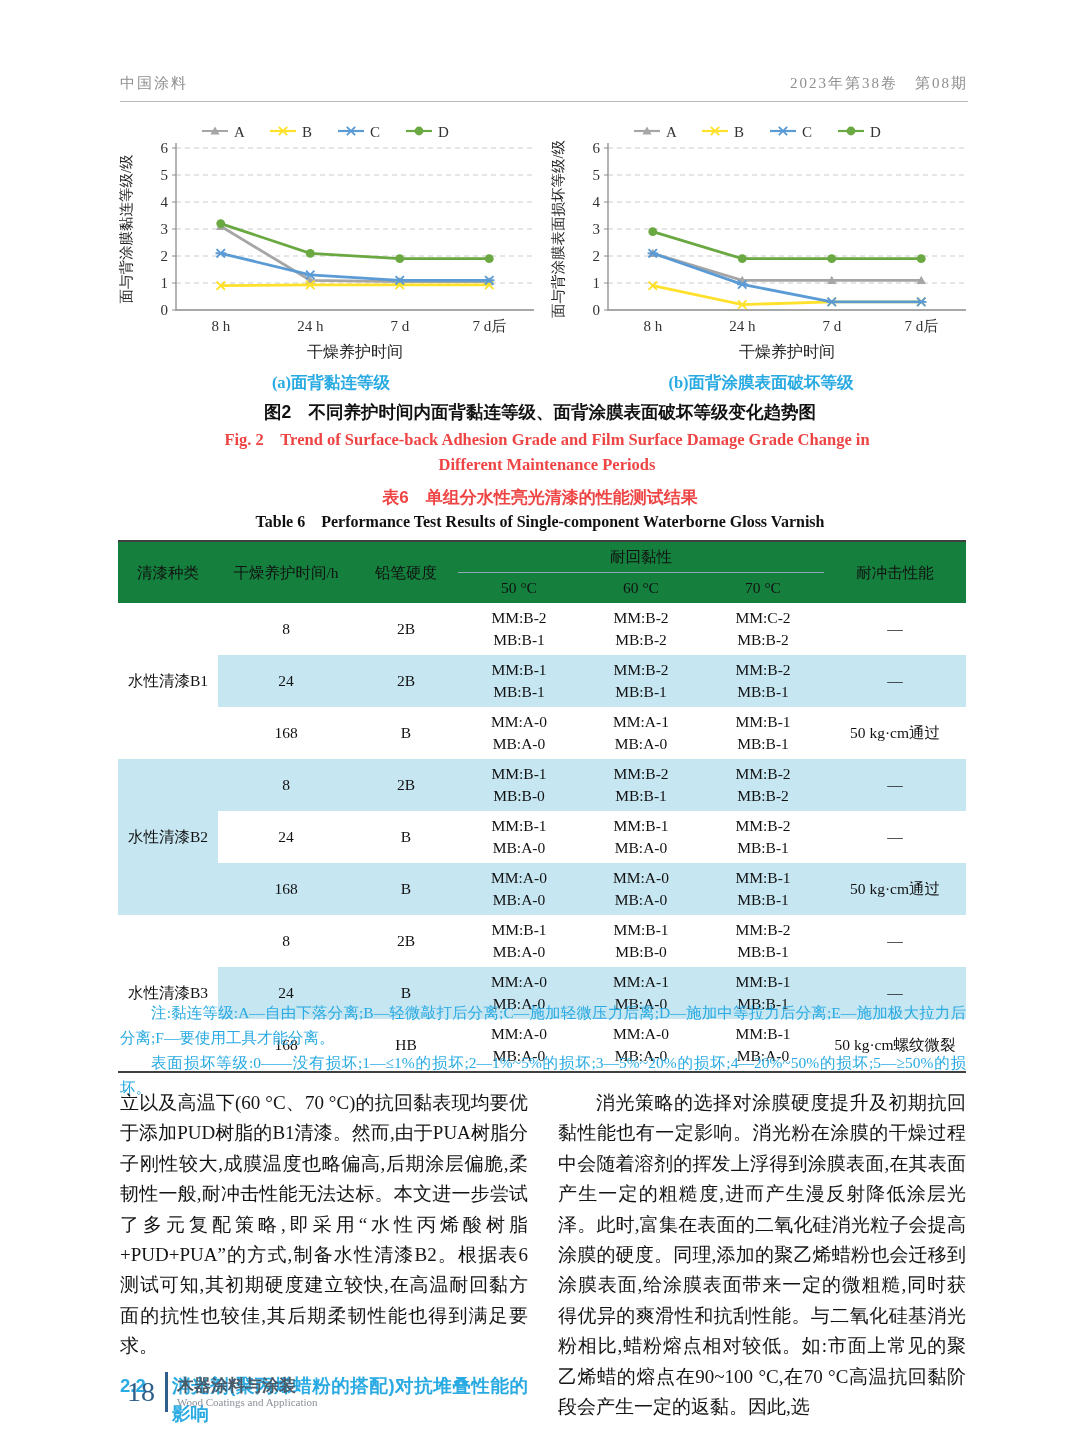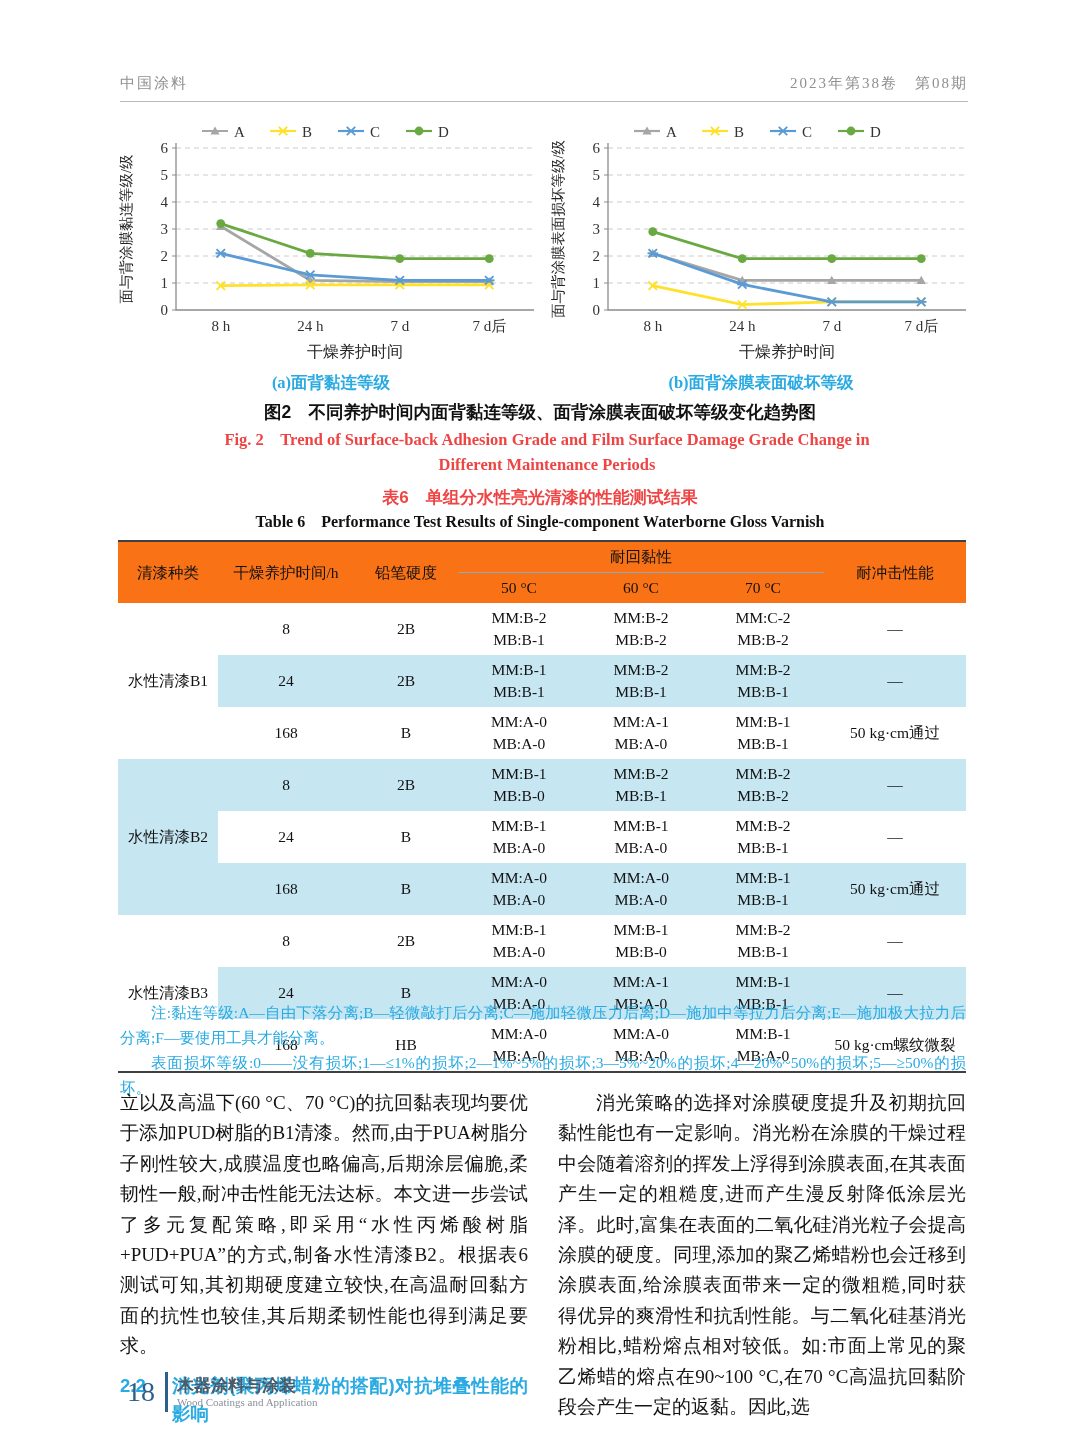--- a/index.html
+++ b/index.html
@@ -32,21 +32,21 @@
                   font-weight:bold; font-size:17px; color:#ef4444; }
   .tbl-title-en { position:absolute; top:512px; left:0; width:1080px; text-align:center;
                   font-weight:bold; font-size:16px; color:#111; }
   
   table.t6 { position:absolute; top:540px; left:118px; width:848px;
              border-collapse:collapse; table-layout:fixed;
              border-top:2px solid #404040; border-bottom:2px solid #404040;
              font-size:15.5px; color:#111; }
   table.t6 th, table.t6 td { font-weight:normal; text-align:center; vertical-align:middle;
              padding:4px 2px; line-height:1.42; }
-  table.t6 thead th { background:#f97316; }
+  table.t6 thead th { background:#15803d; }
   th.span-underline { border-bottom:1px solid #8fa9b6; padding-bottom:3px; }
   td.blue { background:#c6e6f2; }
   td.white { background:#ffffff; }
   .cell2 div { white-space:nowrap; }
   
   .notes { position:absolute; top:1000px; left:120px; width:846px;
            color:#29aae2; font-size:15.5px; line-height:1.62; text-align:justify; }
   .notes p { text-indent:2em; }
   
   .bodycols { position:absolute; top:1088px; left:120px; width:846px;

